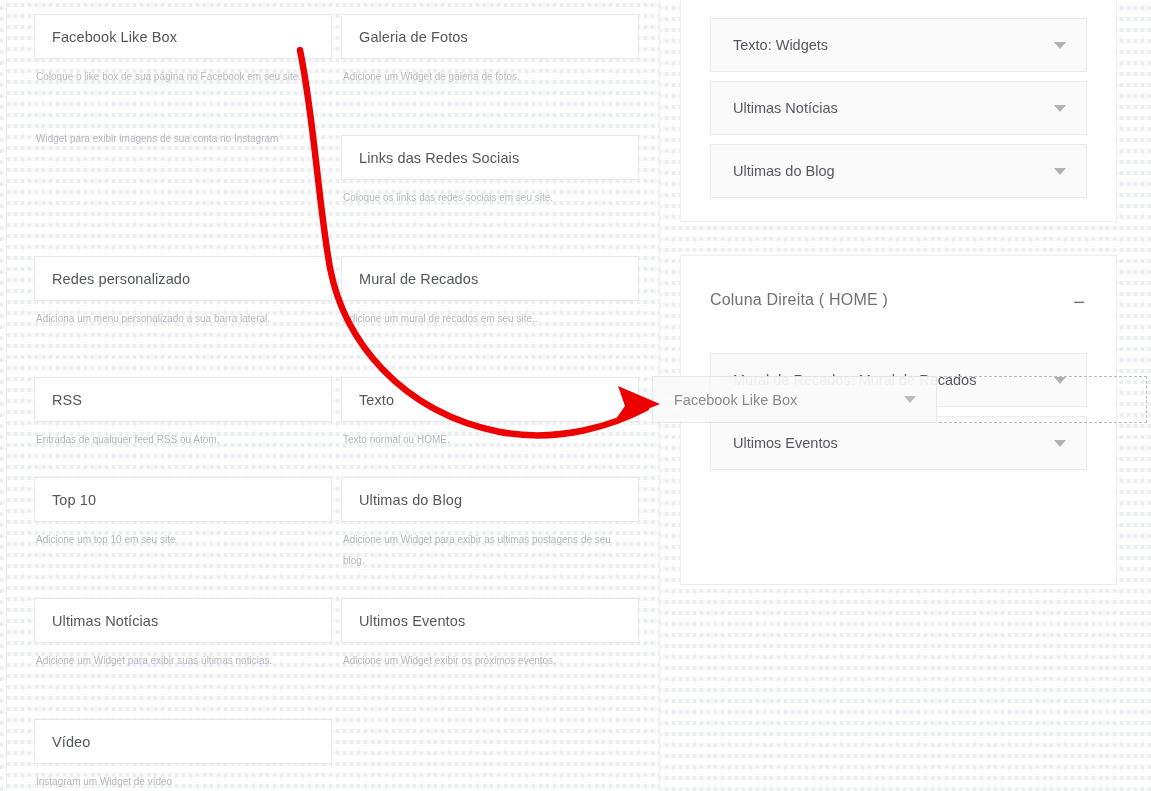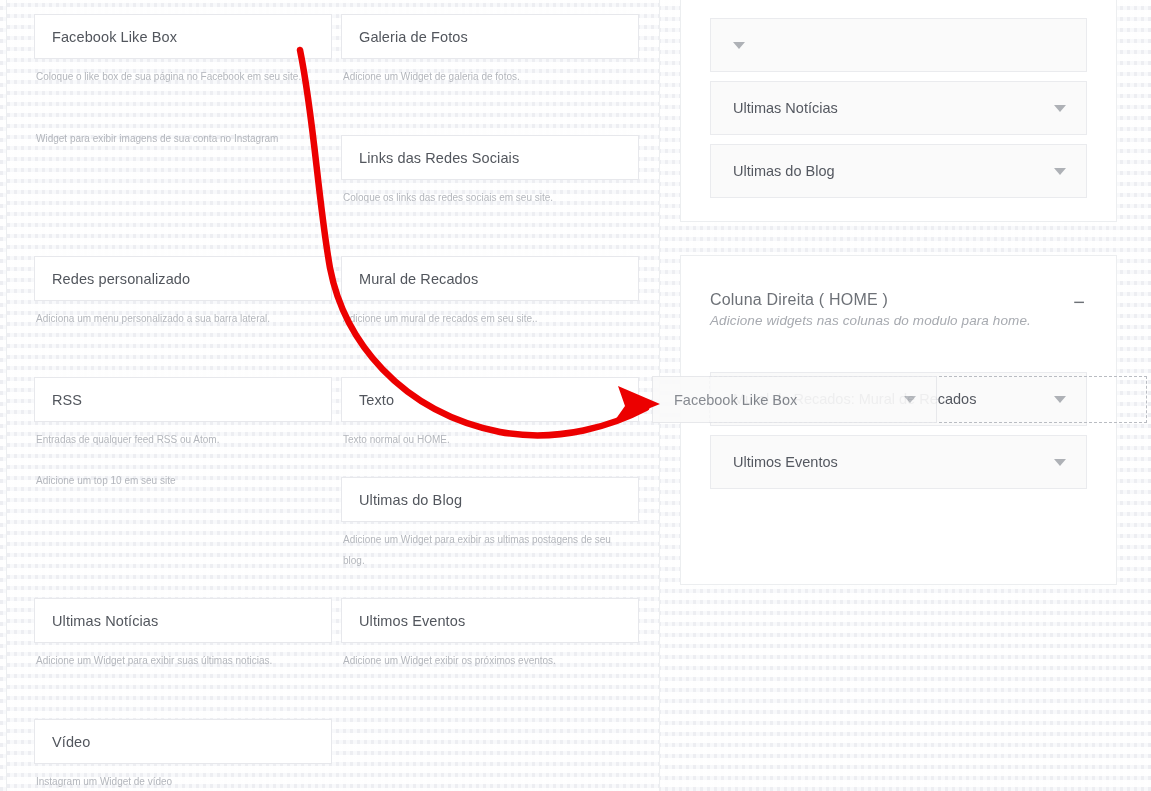--- a/index.html
+++ b/index.html
@@ -229,20 +229,23 @@
         <div class="widget-desc">Entradas de qualquer feed RSS ou Atom.</div>
       </div>
       <div class="widget-cell col-right row-h-1">
         <div class="widget-card">
           <span class="widget-title">Texto</span>
         </div>
         <div class="widget-desc">Texto normal ou HOME.</div>
       </div>
 
       <div class="widget-cell row-h-2">
+        <div class="widget-card">
+          <span class="widget-title">Top 10</span>
+        </div>
         <div class="widget-desc">Adicione um top 10 em seu site</div>
       </div>
       <div class="widget-cell col-right row-h-2">
         <div class="widget-card">
           <span class="widget-title">Ultimas do Blog</span>
         </div>
         <div class="widget-desc">Adicione um Widget para exibir as ultimas postagens de seu blog.</div>
       </div>
 
       <div class="widget-cell row-h-2">
@@ -266,38 +269,38 @@
       </div>
 
     </div>
   </div>
 </div>
 
 <div id="right-card-top" class="right-card">
   <div style="height:80px"></div>
 
   <div class="sidebar-widget">
+    <span class="sidebar-widget-label">Texto: Widgets</span>
     <span class="caret-down"></span>
   </div>
 
   <div class="sidebar-widget">
     <span class="sidebar-widget-label">Ultimas Notícias</span>
     <span class="caret-down"></span>
   </div>
 
   <div class="sidebar-widget">
     <span class="sidebar-widget-label">Ultimas do Blog</span>
     <span class="caret-down"></span>
   </div>
 </div>
 
 <div id="right-card-home" class="right-card">
   <div class="card-header">
     <h2 class="card-title">Coluna Direita ( HOME )</h2>
-    <p class="card-subtitle">Adicione widgets nas colunas do modulo para home.</p>
     <span class="collapse-toggle">−</span>
   </div>
 
   <div style="height:35px"></div>
 
   <div class="sidebar-widget">
     <span class="sidebar-widget-label">Mural de Recados: Mural de Recados</span>
     <span class="caret-down"></span>
   </div>
 

